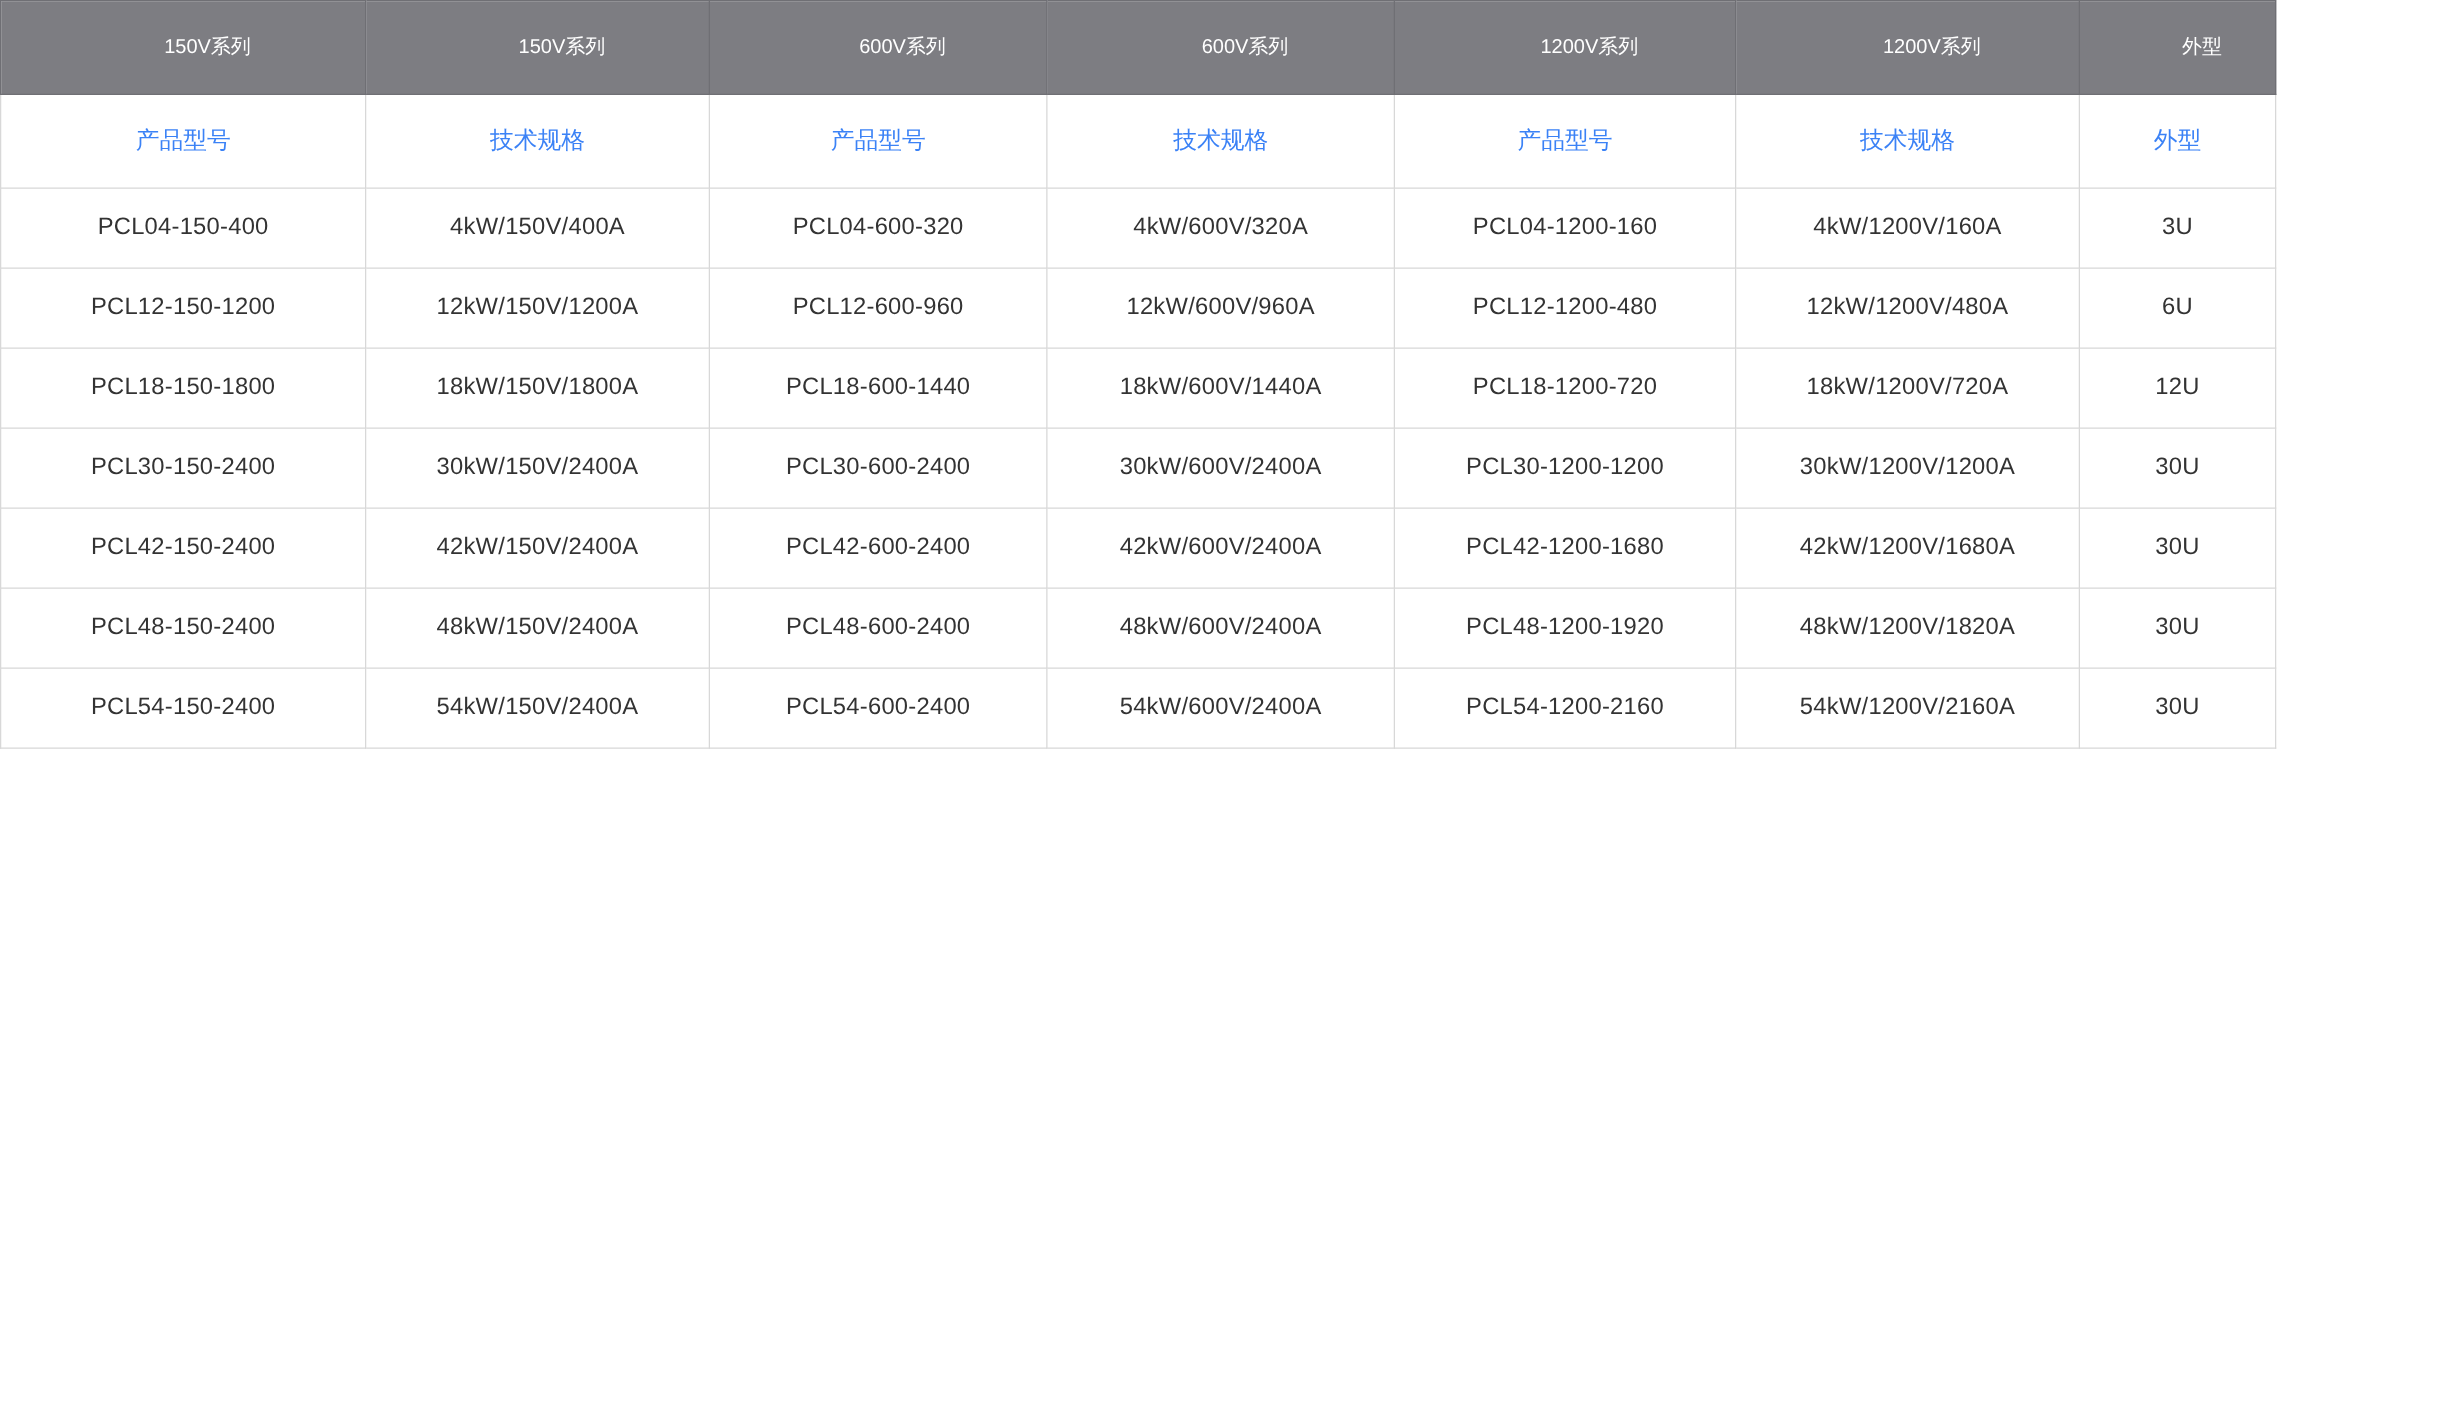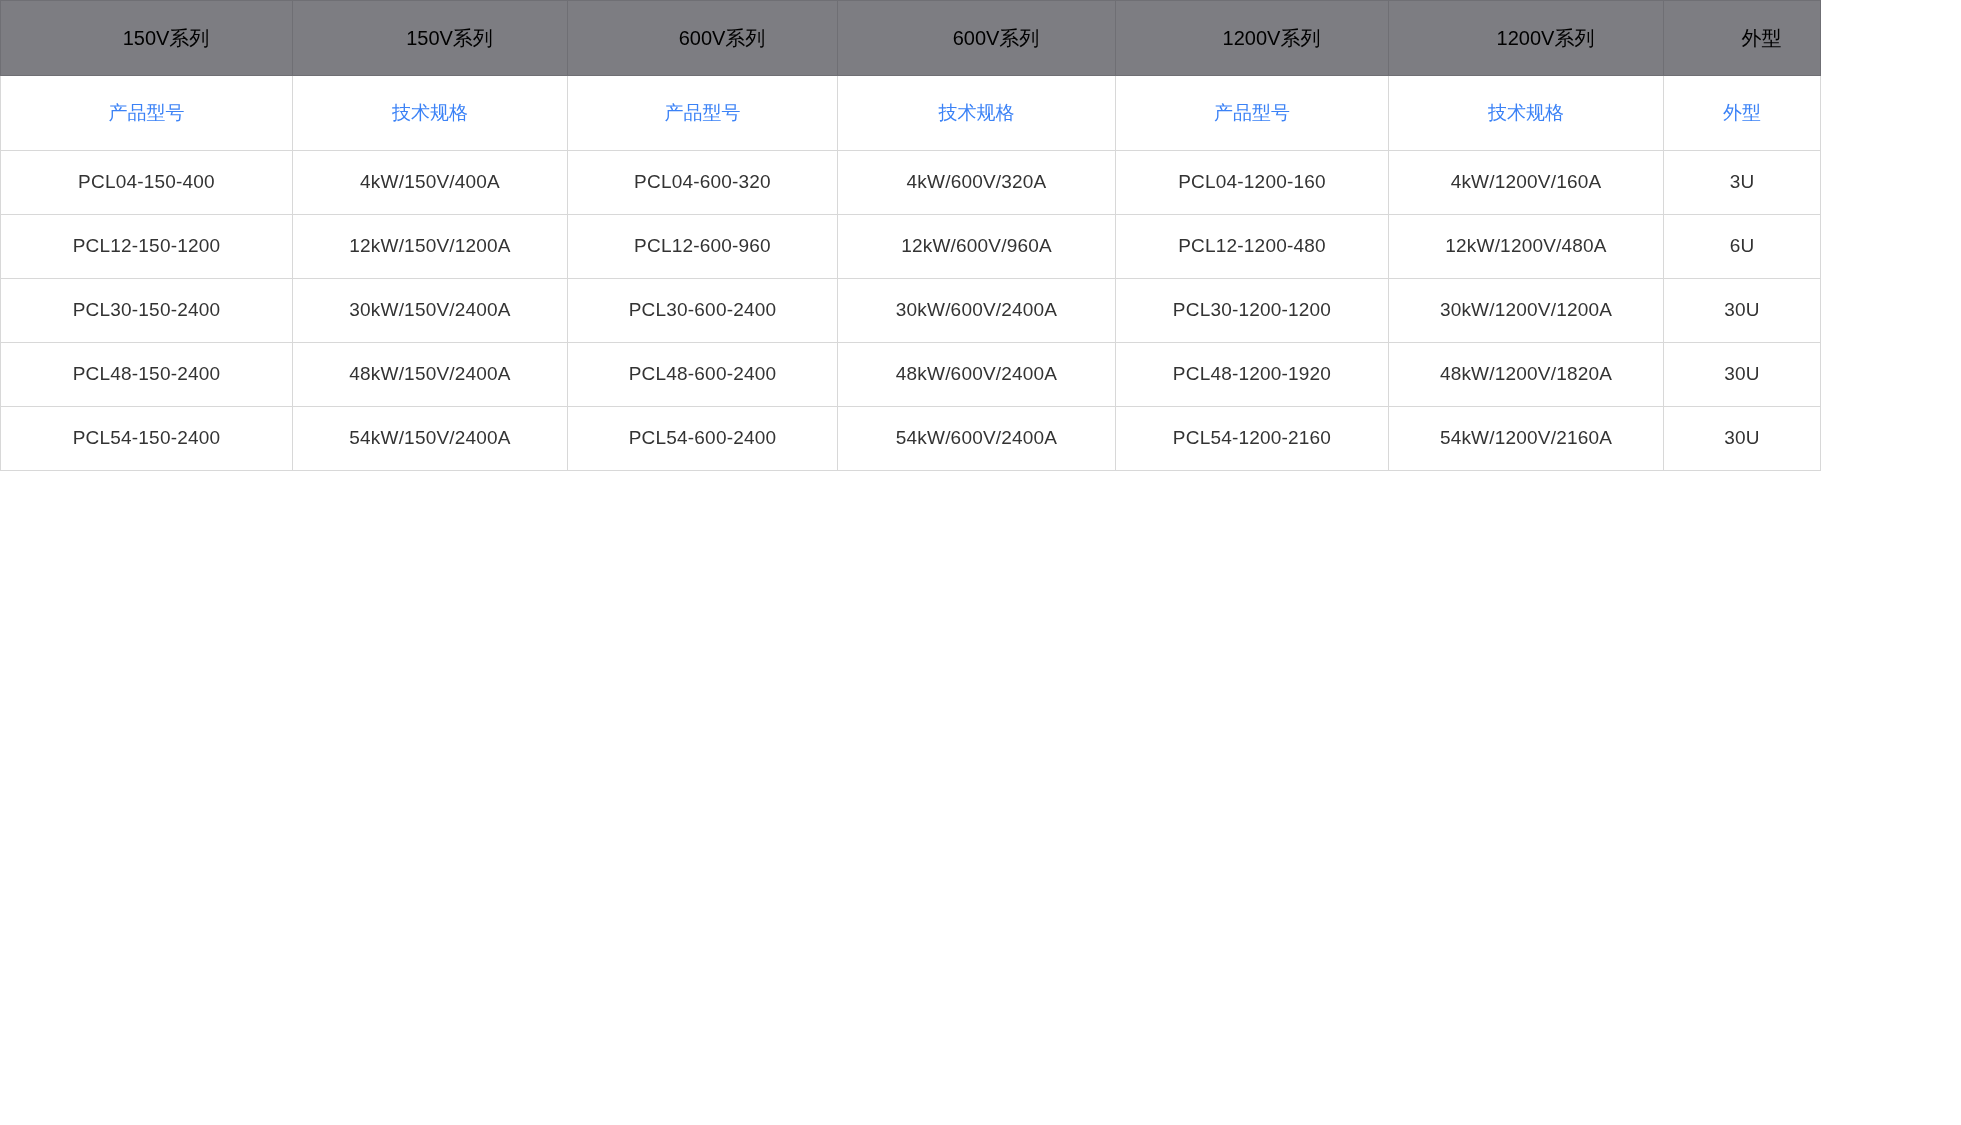--- a/index.html
+++ b/index.html
@@ -36,23 +36,23 @@
     text-align: center;
     vertical-align: middle;
     font-size: 19px;
     color: #333333;
     font-weight: normal;
     padding: 0 6px;
     line-height: 1.3;
   }
   tr.header-row th {
     background: #7d7d82;
-    color: #000000;
+    color: #ffffff;
     height: 74px;
-    font-size: 20px;
+    font-size: 16px;
     border: 1px solid #6f6f74;
     padding-left: 45px;
   }
   tr.subheader-row td {
     height: 74px;
     background: #ffffff;
     color: #3b82f6;
   }
   tr.data-row td {
     height: 63px;
@@ -109,26 +109,44 @@
       <tr class="data-row">
         <td>PCL12-150-1200</td>
         <td>12kW/150V/1200A</td>
         <td>PCL12-600-960</td>
         <td>12kW/600V/960A</td>
         <td>PCL12-1200-480</td>
         <td>12kW/1200V/480A</td>
         <td>6U</td>
       </tr>
       <tr class="data-row">
+        <td>PCL18-150-1800</td>
+        <td>18kW/150V/1800A</td>
+        <td>PCL18-600-1440</td>
+        <td>18kW/600V/1440A</td>
+        <td>PCL18-1200-720</td>
+        <td>18kW/1200V/720A</td>
+        <td>12U</td>
+      </tr>
+      <tr class="data-row">
         <td>PCL30-150-2400</td>
         <td>30kW/150V/2400A</td>
         <td>PCL30-600-2400</td>
         <td>30kW/600V/2400A</td>
         <td>PCL30-1200-1200</td>
         <td>30kW/1200V/1200A</td>
+        <td>30U</td>
+      </tr>
+      <tr class="data-row">
+        <td>PCL42-150-2400</td>
+        <td>42kW/150V/2400A</td>
+        <td>PCL42-600-2400</td>
+        <td>42kW/600V/2400A</td>
+        <td>PCL42-1200-1680</td>
+        <td>42kW/1200V/1680A</td>
         <td>30U</td>
       </tr>
       <tr class="data-row">
         <td>PCL48-150-2400</td>
         <td>48kW/150V/2400A</td>
         <td>PCL48-600-2400</td>
         <td>48kW/600V/2400A</td>
         <td>PCL48-1200-1920</td>
         <td>48kW/1200V/1820A</td>
         <td>30U</td>

